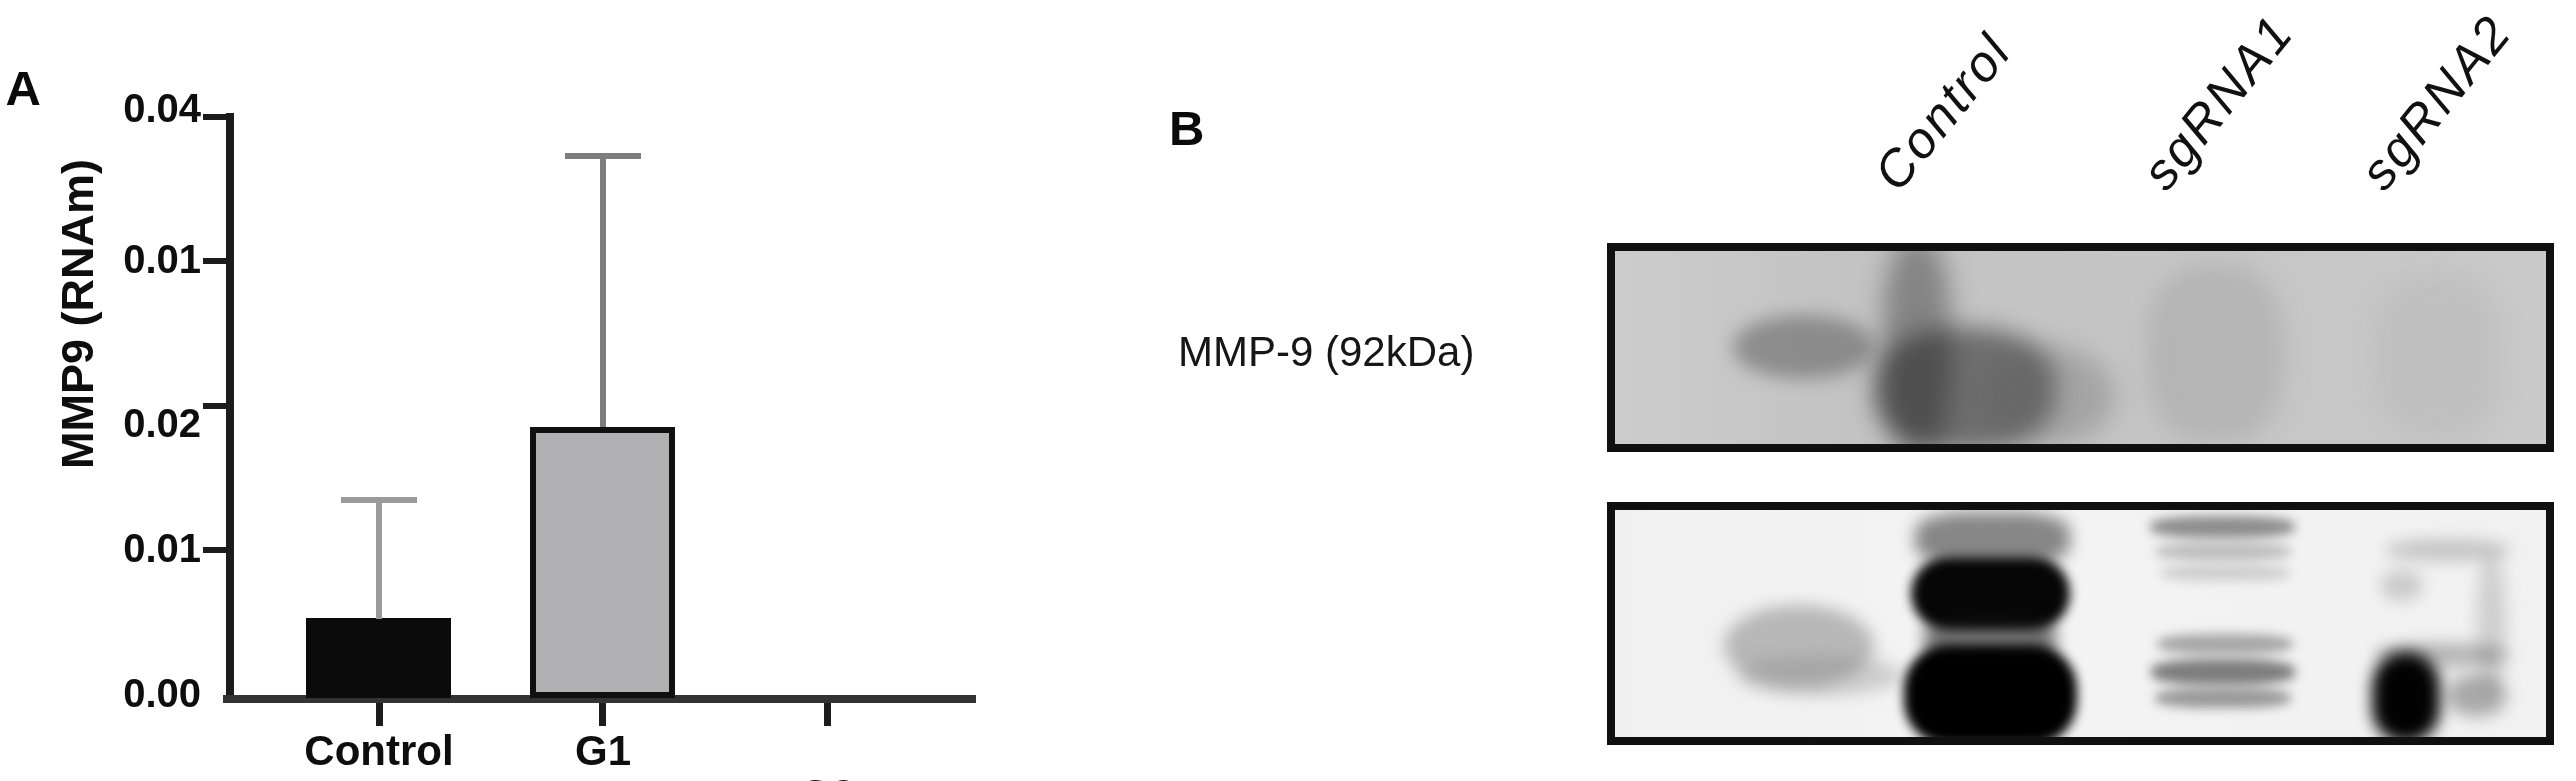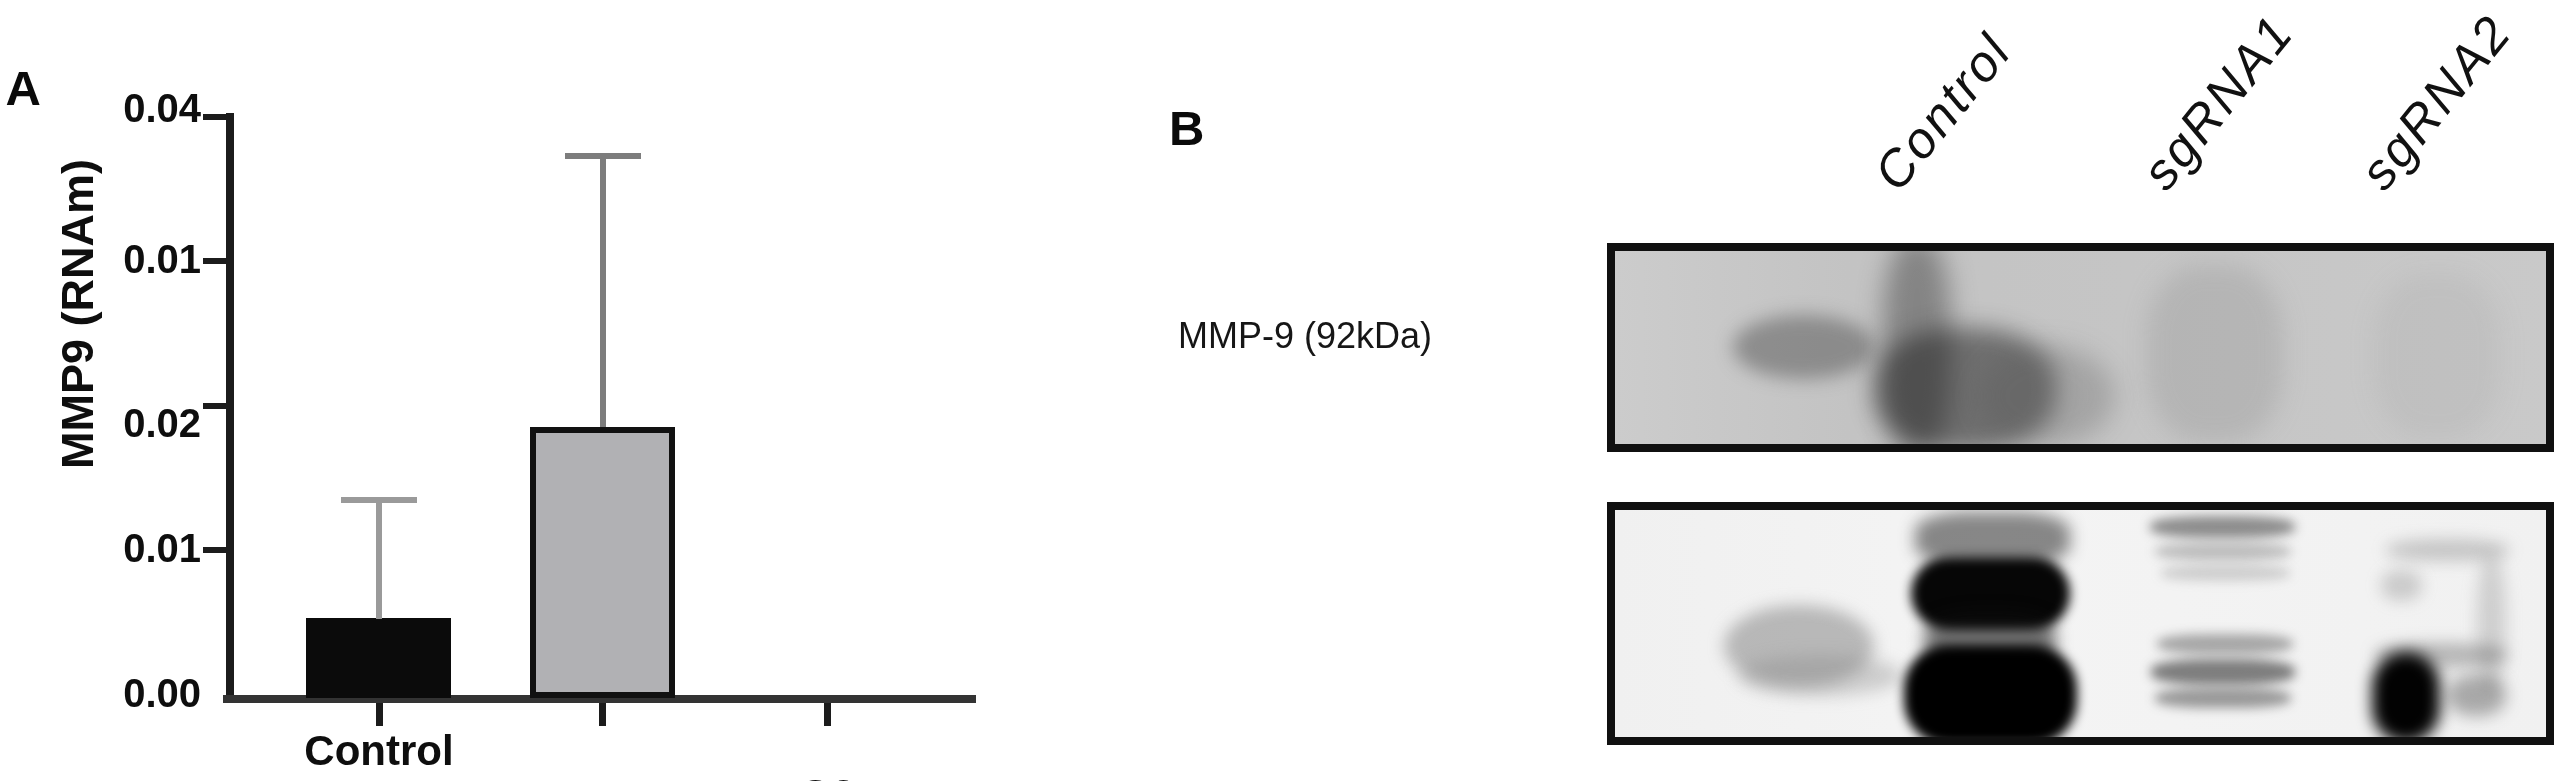--- a/index.html
+++ b/index.html
@@ -43,22 +43,23 @@
   #blot-mmp9{
     left:1607px;top:243px;width:947px;height:209px;
     background:linear-gradient(90deg,#cccccc 0%,#c3c3c3 25%,#c5c5c5 55%,#c9c9c9 100%);
   }
   #blot-bactin{
     left:1607px;top:502px;width:947px;height:243px;
     background:linear-gradient(90deg,#f0f0f0 0%,#f4f4f4 40%,#f1f1f1 100%);
   }
   .band{position:absolute;}
   .row-label{
-    position:absolute;font-size:36px;line-height:60px;color:#161616;
+    position:absolute;font-size:42px;line-height:60px;color:#161616;
     white-space:nowrap;
+    margin-top:16px;
   }
   #row-label-bactin{line-height:78px;}
   .lane-label{
     position:absolute;
     font-size:51px;font-style:italic;letter-spacing:2.7px;line-height:56px;
     color:#111;white-space:nowrap;
     transform-origin:0 100%;
     transform:rotate(-51deg);
   }
 </style>
@@ -85,20 +86,21 @@
       <div class="y-tick-label" style="left: 36px; top: 86px;">0.04</div>
       <div class="bar" style="left: 306px; top: 618px; width: 145px; height: 80px; background: rgb(11, 11, 11); border: none;"></div>
       <div class="err-line" style="left: 376px; top: 500px; width: 5.5px; height: 119px; background: rgb(154, 154, 154);"></div>
       <div class="err-cap" style="left: 341px; top: 497px; width: 76px; height: 5.5px; background: rgb(154, 154, 154);"></div>
       <div class="x-tick" style="left: 376px; top: 703px; width: 7.3px; height: 23px;"></div>
       <div class="x-tick-label" style="left: 279px; top: 727px;">Control</div>
       <div class="bar" style="left: 530px; top: 427px; width: 145px; height: 271px; background: rgb(177, 177, 180); border: 6.4px solid rgb(17, 17, 17);"></div>
       <div class="err-line" style="left: 600px; top: 155px; width: 5.5px; height: 272px; background: rgb(125, 125, 125);"></div>
       <div class="err-cap" style="left: 565px; top: 153px; width: 76px; height: 5.5px; background: rgb(125, 125, 125);"></div>
       <div class="x-tick" style="left: 599px; top: 703px; width: 7.3px; height: 23px;"></div>
+      <div class="x-tick-label" style="left: 503px; top: 727px;">G1</div>
       <div class="x-tick" style="left: 824px; top: 703px; width: 7.3px; height: 23px;"></div>
       <div class="x-tick-label" style="left: 727px; top: 727px; margin-top: 44px;">G2</div>
     </div>
 
   <span class="panel-letter" style="left:1169px;top:104px;">B</span>
 
   <div class="row-label" style="left:1178px;top:306px;">MMP-9 (92kDa)</div>
 
   <div id="blot-mmp9" class="blot">
       <div class="band" style="left: 118px; top: 64px; width: 141px; height: 64px; background: rgba(70, 70, 70, 0.45); border-radius: 50%; filter: blur(9px);"></div>

